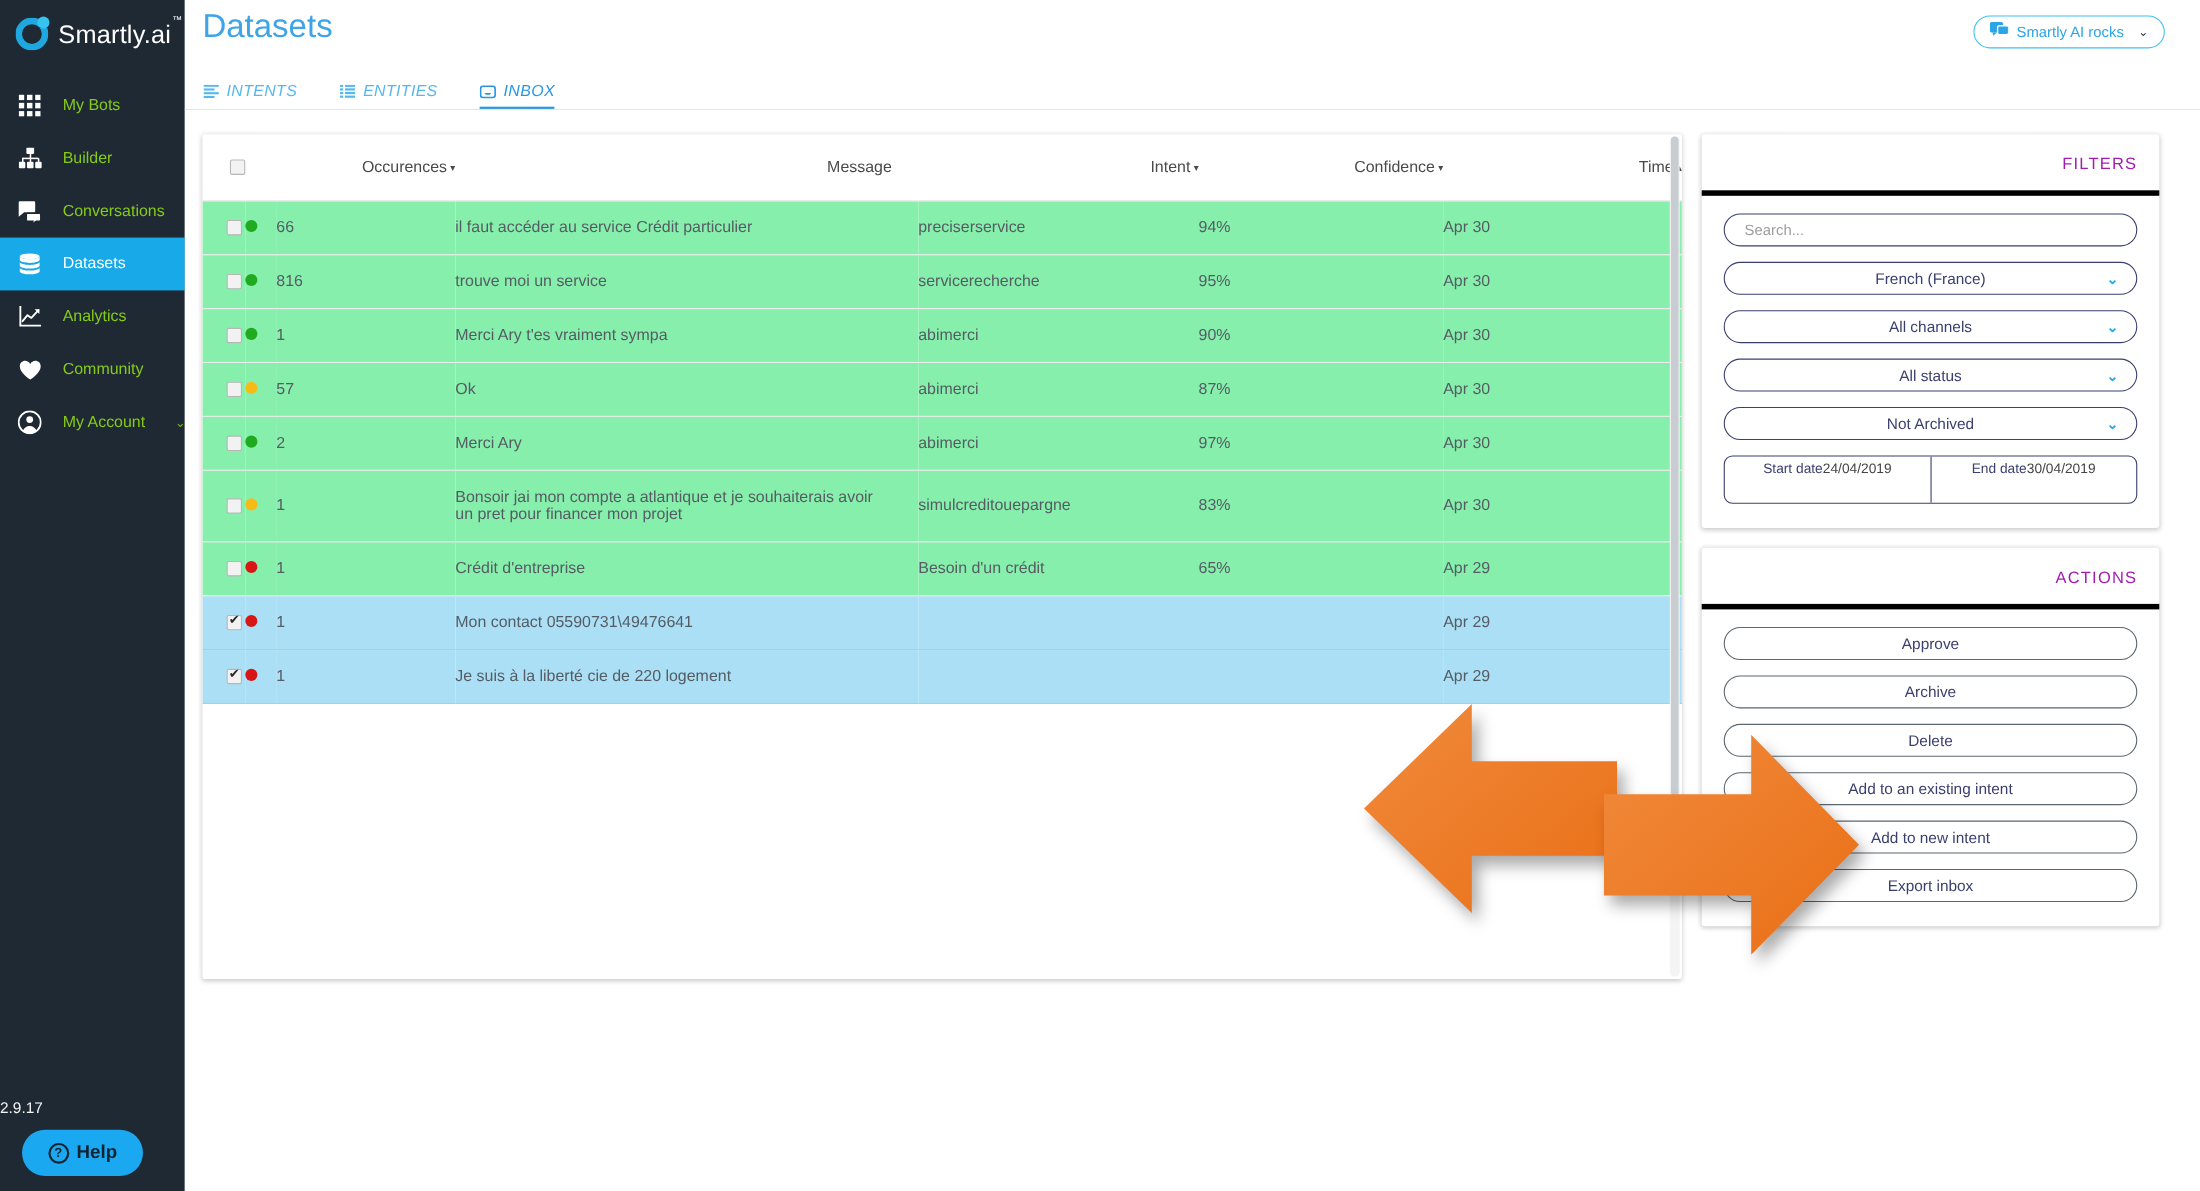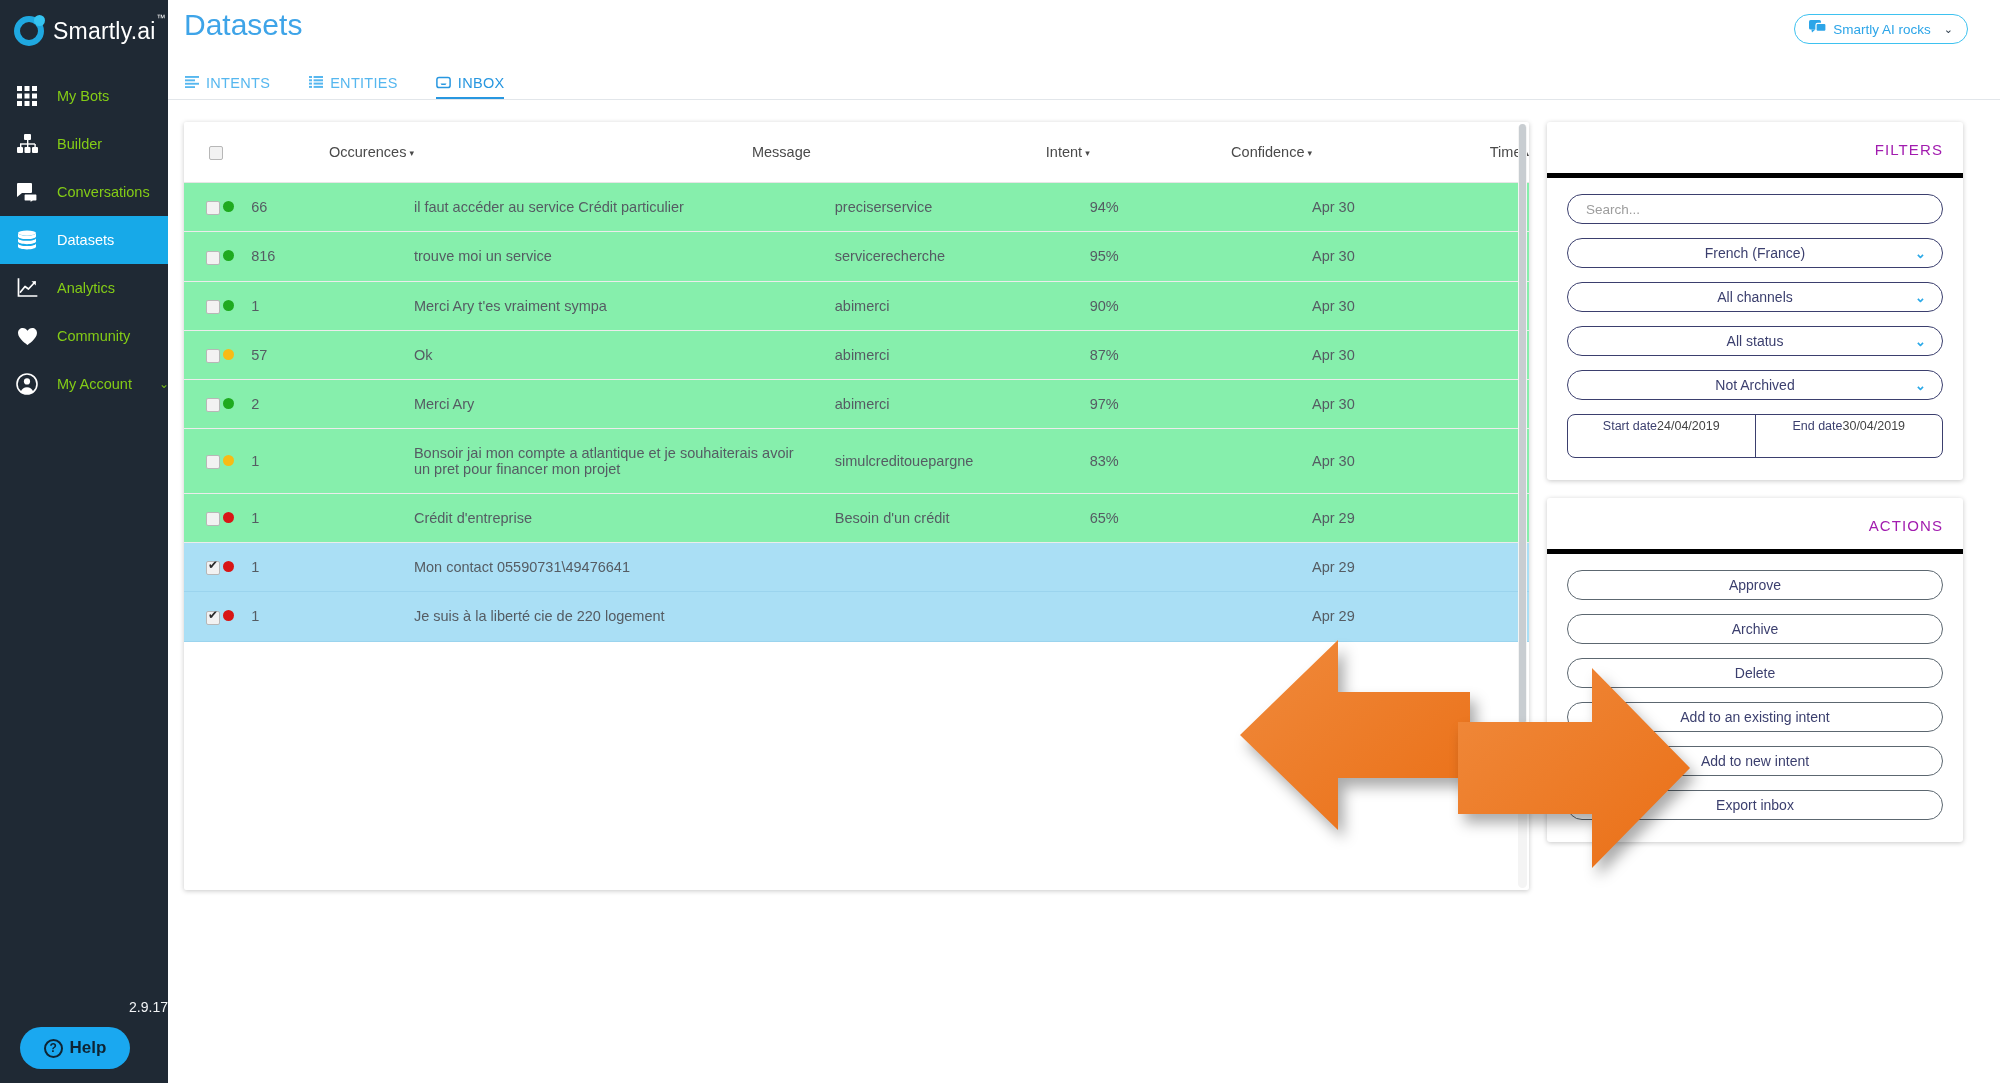--- a/index.html
+++ b/index.html
@@ -47,21 +47,21 @@
     position: relative;
   }
   .nav-item.active { background: #17a9e8; color:#fff; }
   .nav-ico { width: 26px; height: 26px; flex:0 0 26px; display:flex; align-items:center; justify-content:center; }
   .nav-ico svg { display:block; }
   .nav-label { white-space: nowrap; }
   .nav-chevron { margin-left: 10px; font-size: 12px; opacity:.85; }
 
   .version {
     position: absolute; left: 0; right: 0; bottom: 68px;
-    text-align: right; font-size: 14px; color: #f2f4f6;
+    text-align: left; font-size: 14px; color: #f2f4f6;
   }
   .help-btn {
     position: absolute; left: 20px; bottom: 14px;
     width: 110px; height: 42px; border-radius: 22px;
     background: #1aa8f0; color: #0e2433;
     display: flex; align-items: center; justify-content: center; gap: 7px;
     font-size: 17px; font-weight: bold; cursor: pointer;
     border: none;
     font-family: "Liberation Sans", sans-serif;
   }
@@ -89,24 +89,25 @@
   .bot-select .chev { margin-left: 6px; font-size: 11px; color:#2b3a4a;}
 
   
   .tabs {
     height: 38px; padding-left: 16px;
     display: flex; align-items: flex-end; gap: 38px;
     border-bottom: 1px solid #e2e6ea;
     position: relative;
   }
   .tab {
-    display: flex; align-items: flex-start; gap: 7px;
+    display: flex; align-items: center; gap: 7px;
     font-size: 14.5px; color: #56b7ef; padding-bottom: 6px;
     cursor: pointer; letter-spacing:.3px;
     border-bottom: 2.5px solid transparent;
+    font-style: italic;
   }
   .tab.active { color: #2897e0; border-bottom-color: #2897e0; }
   .tab-ico { width:15px; height:14px; display:flex; align-items:center; justify-content:center; }
 
   .content {
     display: flex; gap: 18px;
     padding: 22px 16px 0 16px;
     height: calc(1083px - 62px - 38px);
     align-items: flex-start;
   }

